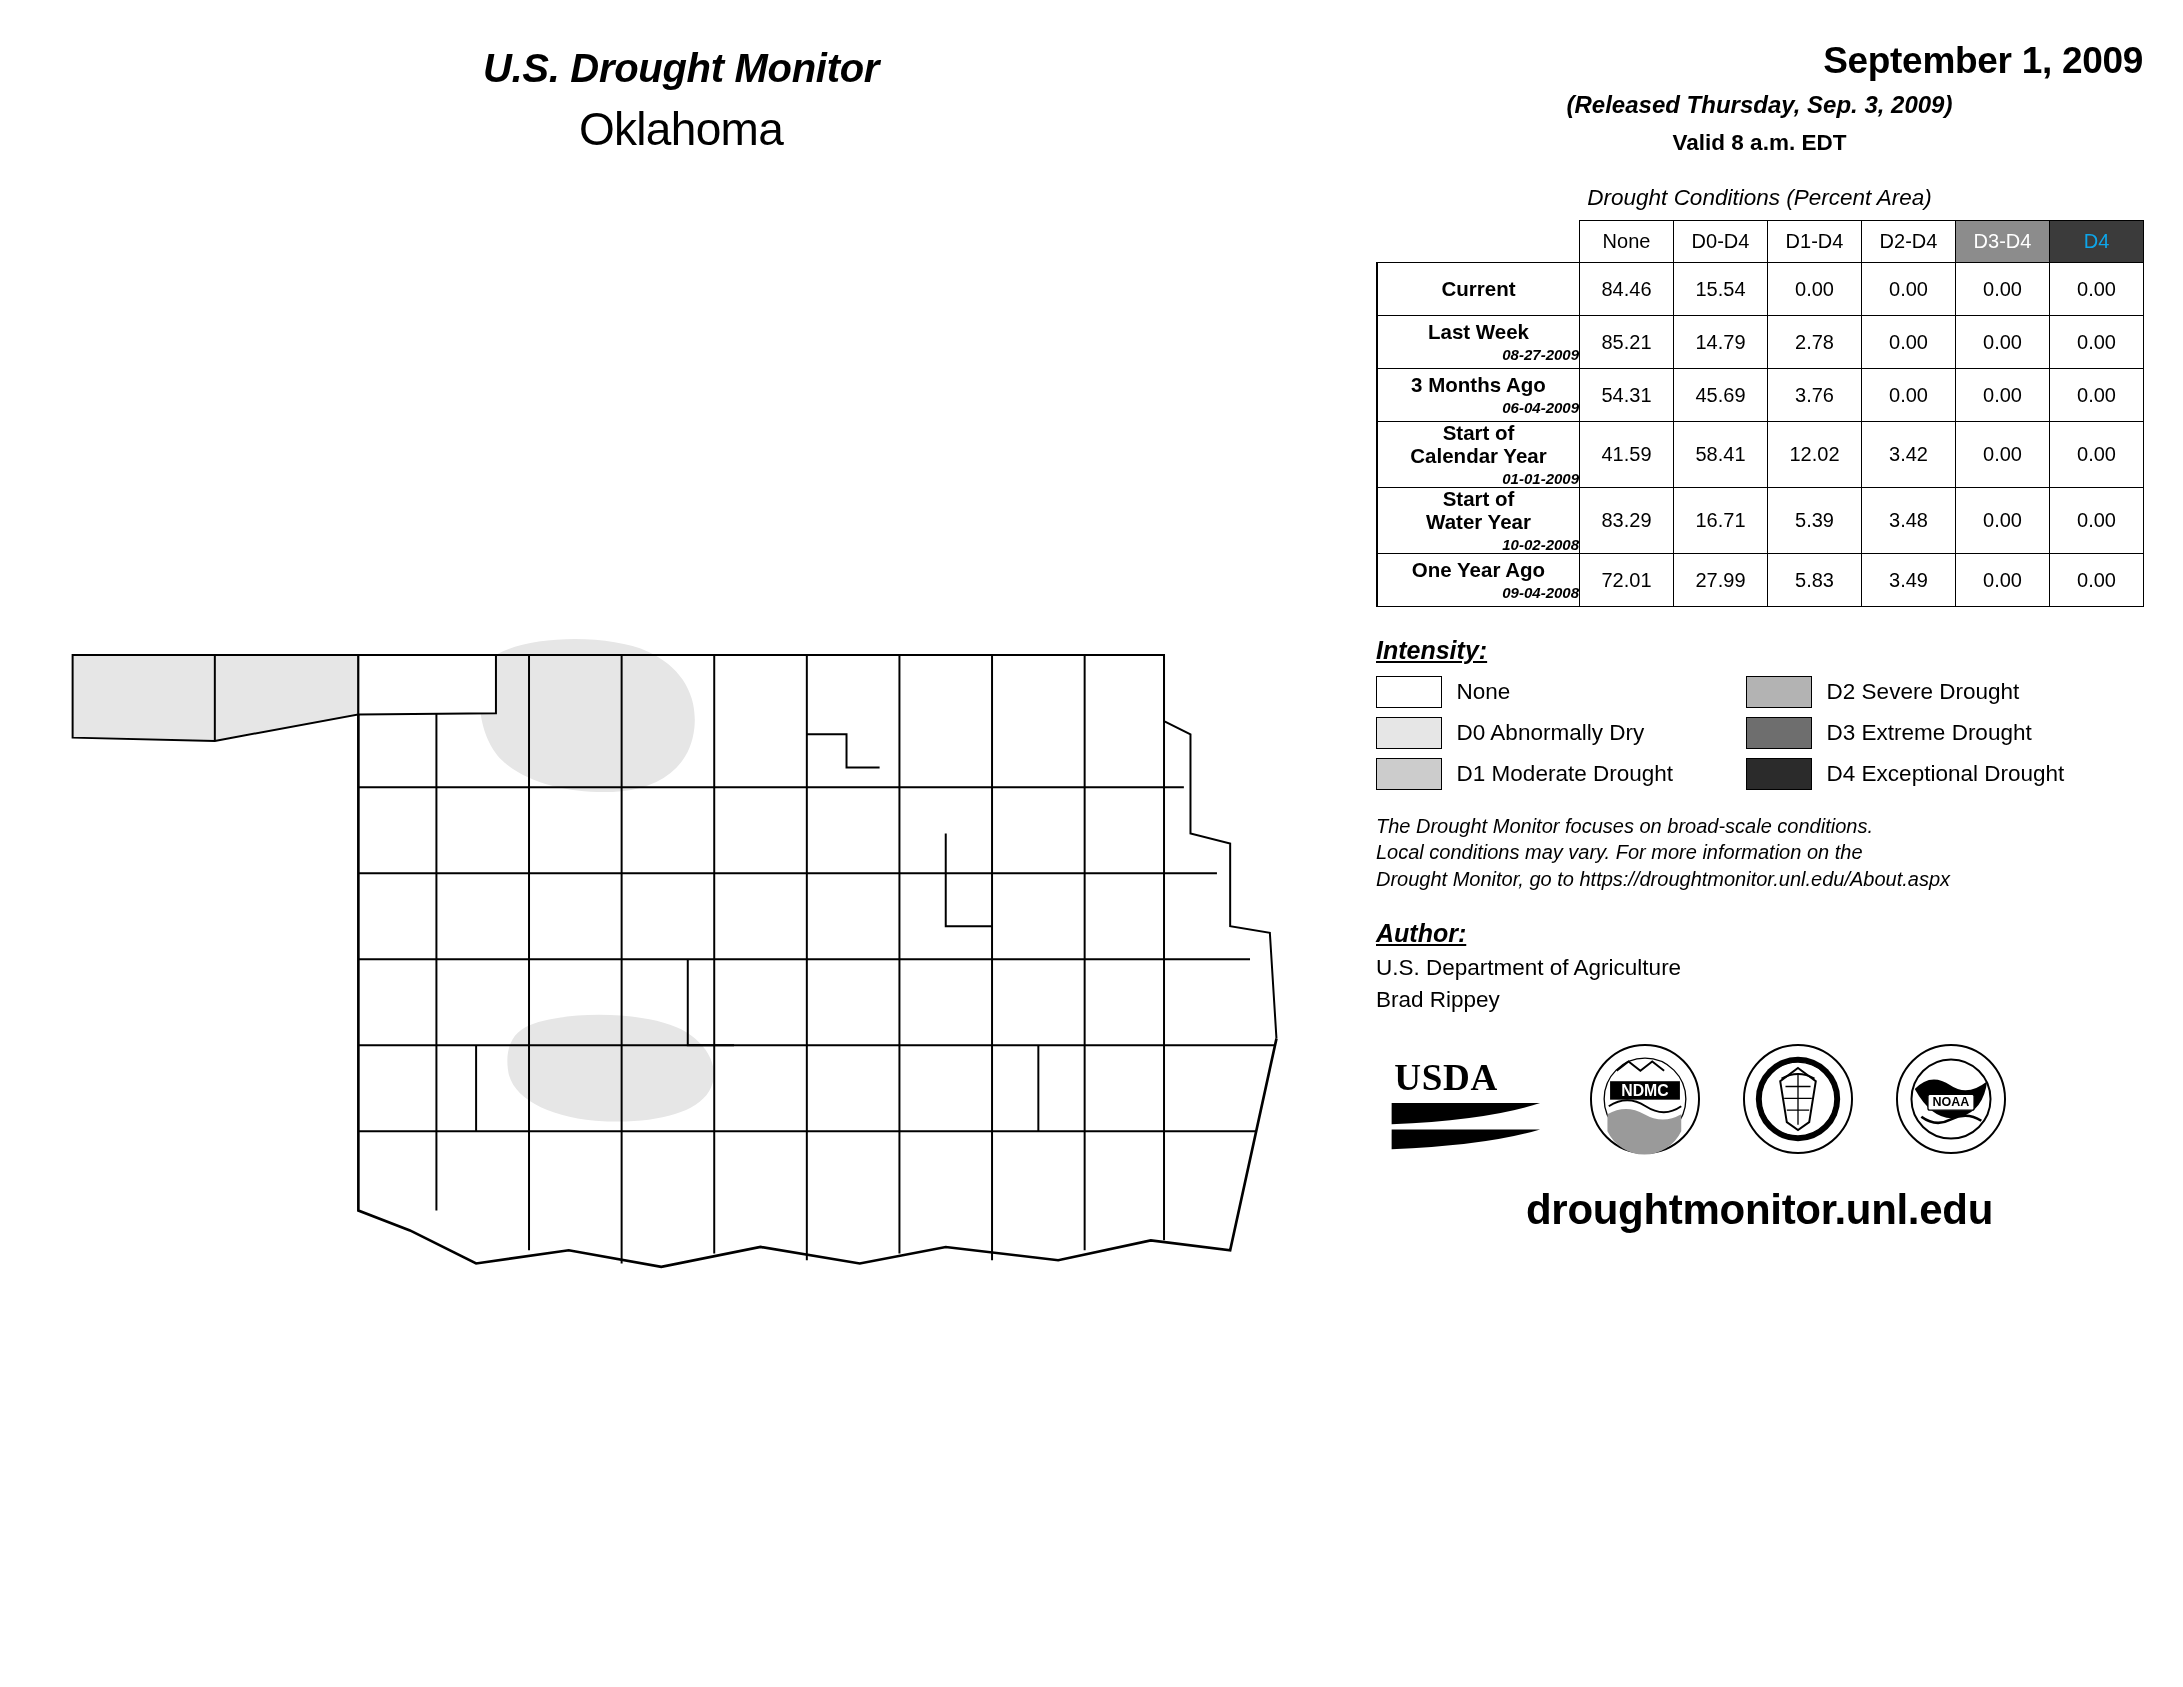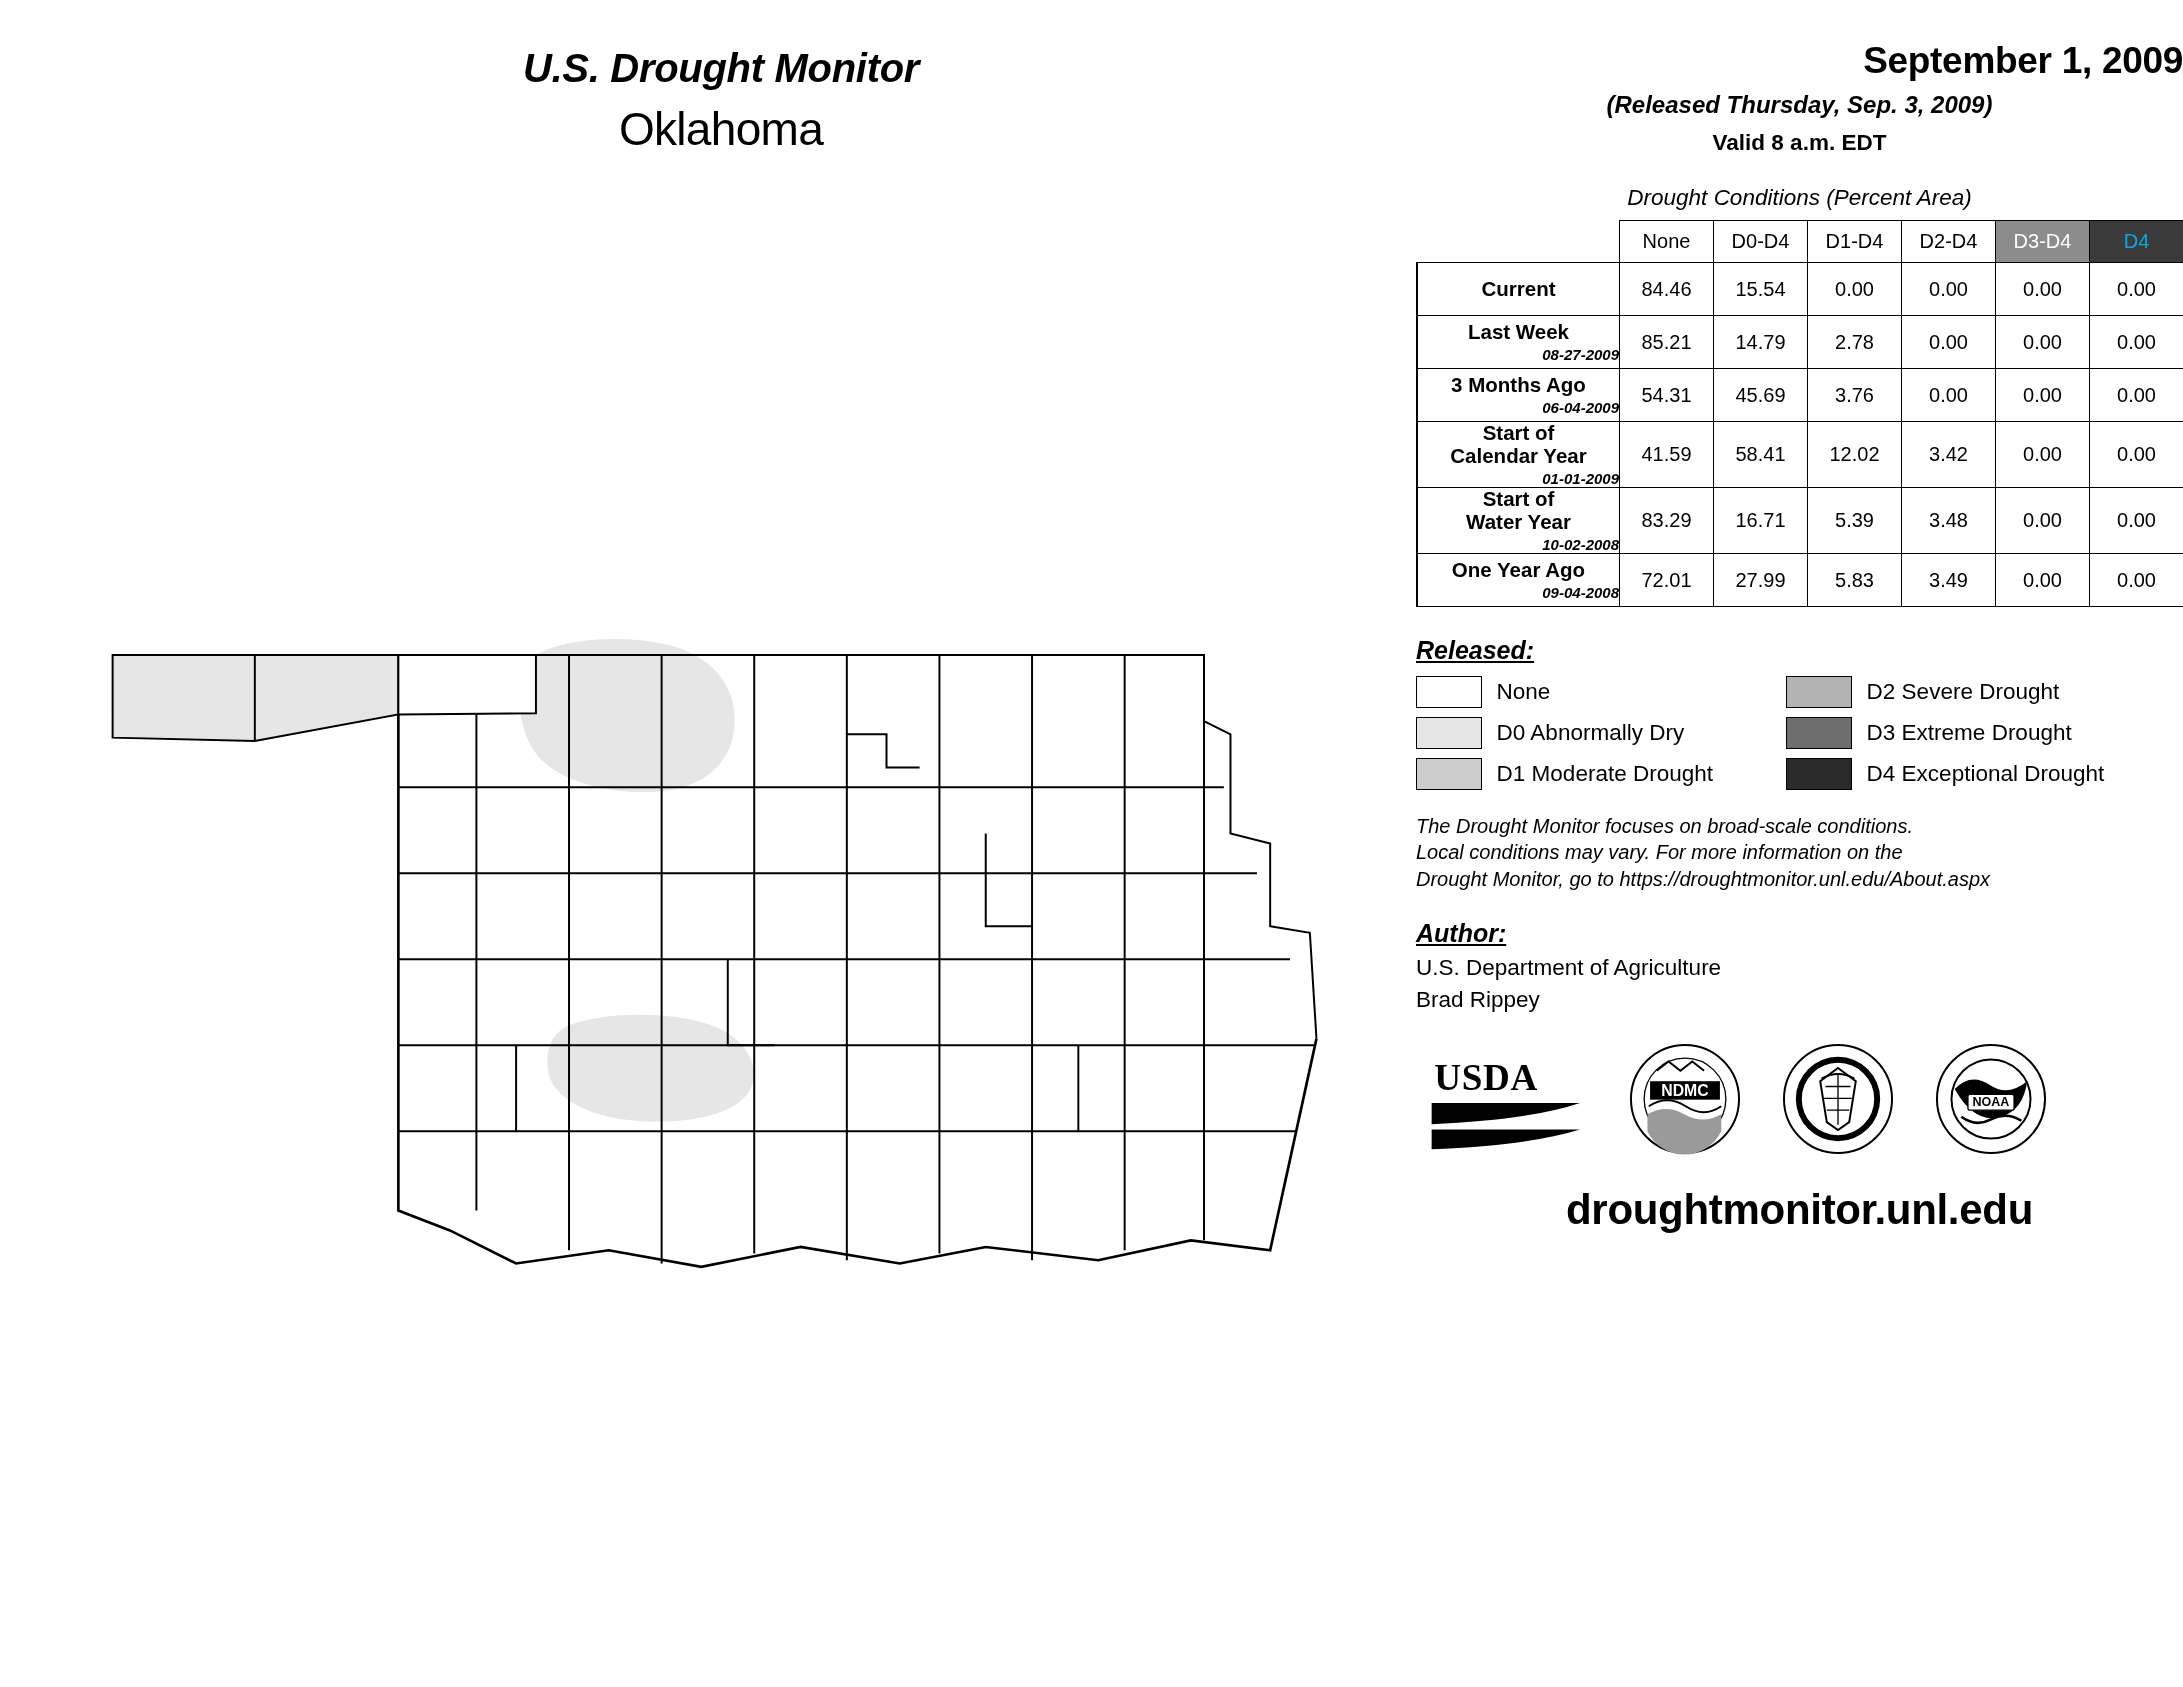--- a/index.html
+++ b/index.html
@@ -13,21 +13,20 @@
     font-family: "Liberation Sans", sans-serif;
     color: #000000;
     position: relative;
     overflow: hidden;
   }
   .page {
     position: absolute;
     left: 0; top: 0;
     width: 1964px;
     height: 1687px;
-    margin-left: 40px;
   }
 
   
   .title-block {
     position: absolute;
     left: 284px;
     top: 46px;
     width: 794px;
     text-align: center;
   }
@@ -338,21 +337,21 @@
           <td>72.01</td>
           <td>27.99</td>
           <td>5.83</td>
           <td>3.49</td>
           <td>0.00</td>
           <td>0.00</td>
         </tr>
       </tbody>
     </table>
 
-    <div class="intensity-head">Released:</div>
+    <div class="intensity-head">Intensity:</div>
     <div class="legend">
       <div class="legend-row">
         <div class="legend-item">
           <div class="swatch" style="background:#ffffff"></div>
           <div class="legend-label">None</div>
         </div>
         <div class="legend-item">
           <div class="swatch" style="background:#b3b3b3"></div>
           <div class="legend-label">D2 Severe Drought</div>
         </div>

